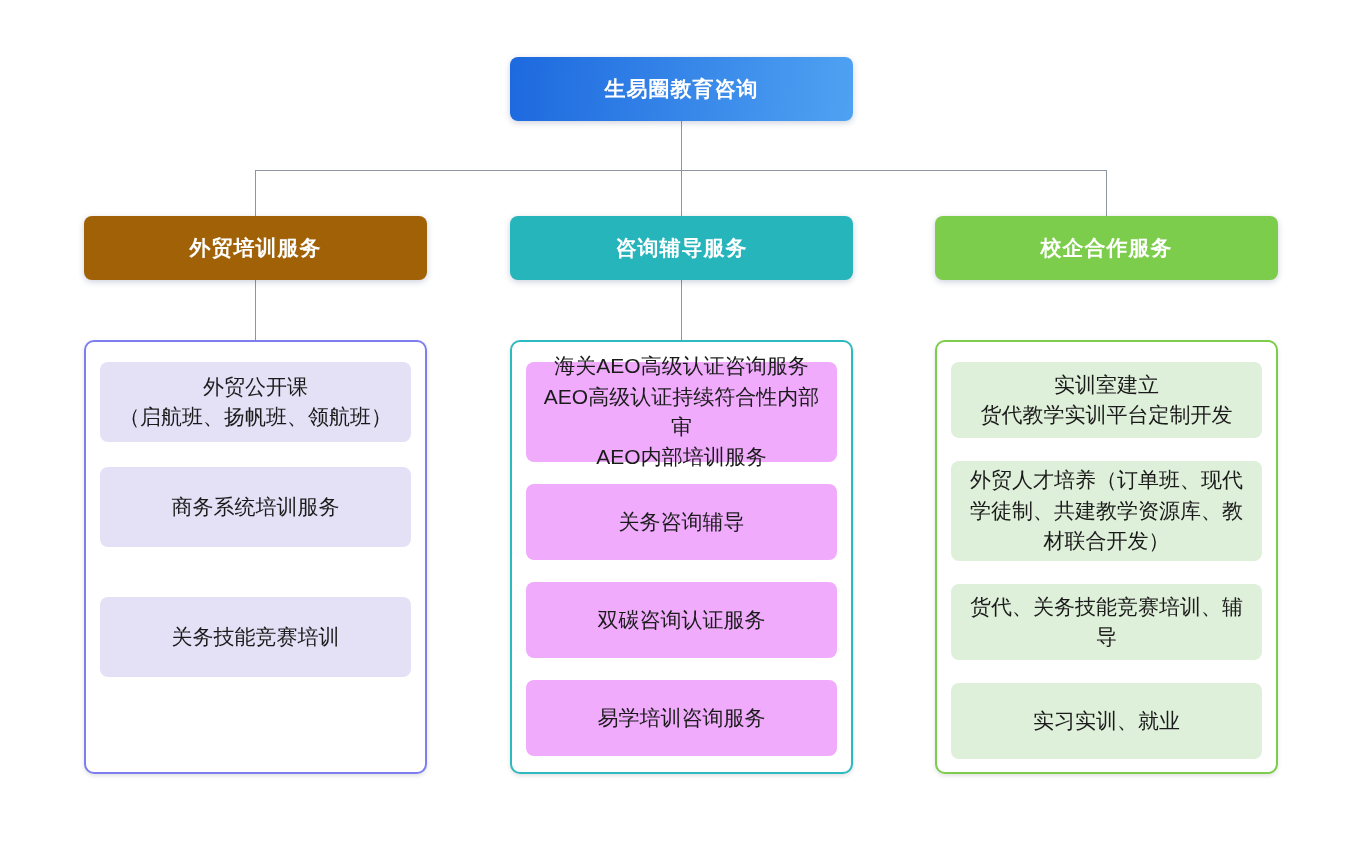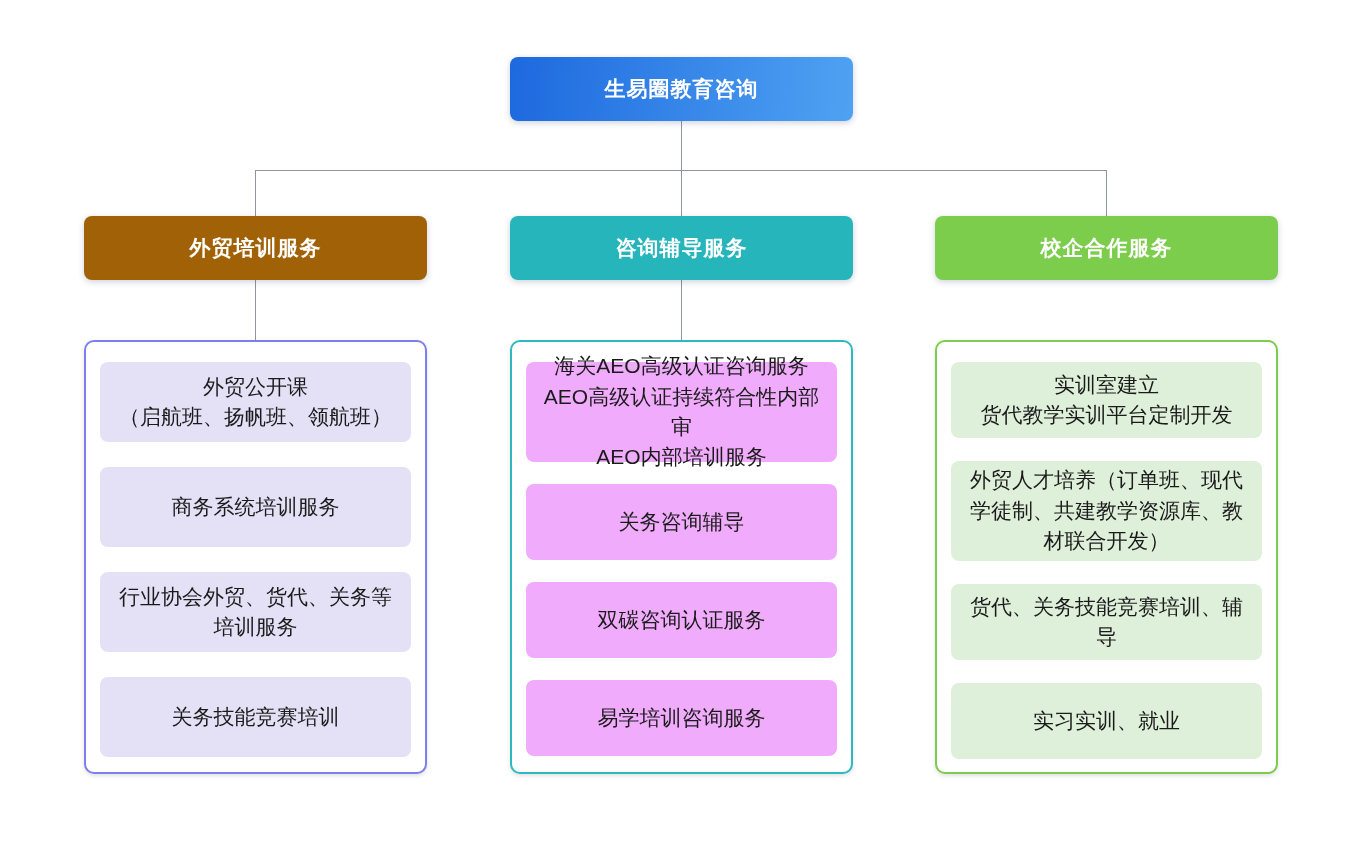--- a/index.html
+++ b/index.html
@@ -128,23 +128,20 @@
   <div class="panel panel-1">
     <div class="item h80">
       <div class="item-line">外贸公开课</div>
       <div class="item-line">（启航班、扬帆班、领航班）</div>
     </div>
     <div class="gap"></div>
     <div class="item h80">
       <div class="item-line">商务系统培训服务</div>
     </div>
     <div class="gap"></div>
-    <div class="item h80">
-      <div class="item-line">行业协会外贸、货代、关务等培训服务</div>
-    </div>
     <div class="gap"></div>
     <div class="item h80">
       <div class="item-line">关务技能竞赛培训</div>
     </div>
   </div>
 
   <div class="panel panel-2">
     <div class="item h100">
       <div class="item-line">海关AEO高级认证咨询服务</div>
       <div class="item-line">AEO高级认证持续符合性内部审</div>

